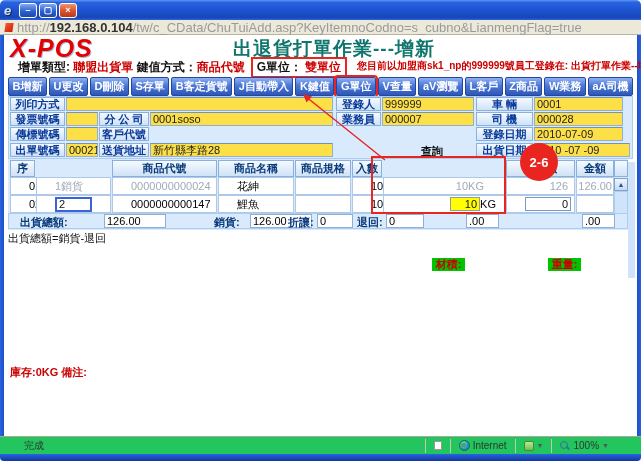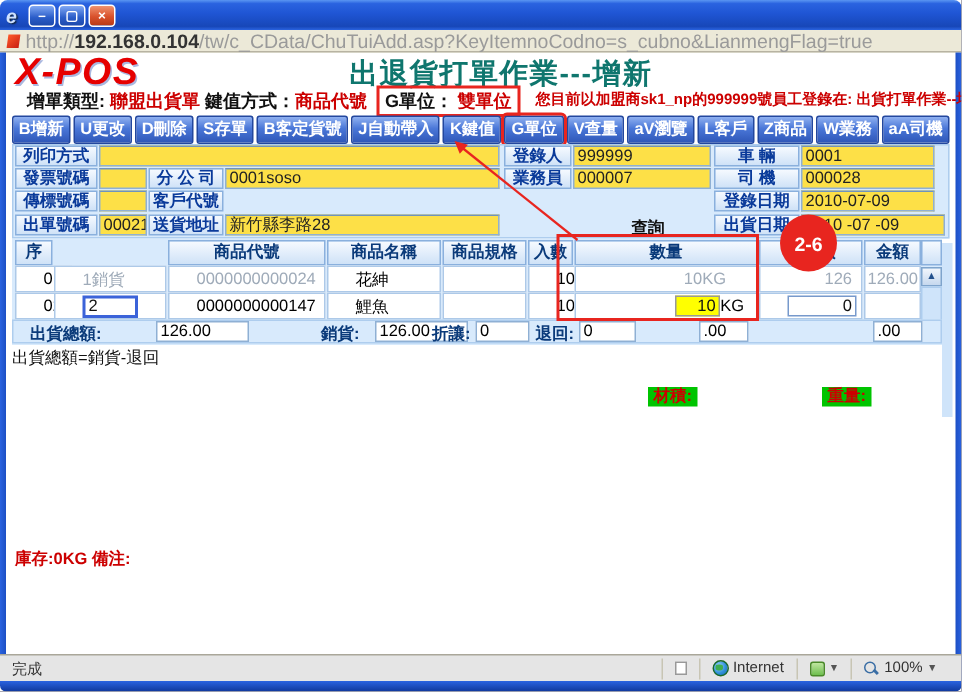--- a/index.html
+++ b/index.html
@@ -19,22 +19,22 @@
     font-size:9px; line-height:13px; text-align:center; font-weight:bold;
     background:linear-gradient(180deg,#7fa8f4,#2a5cc8 60%,#1e4aac); }
   .win-btn.close { background:linear-gradient(180deg,#f0926e,#d9512c 55%,#b83a16); }
   .addressbar { position:absolute; left:0; top:20px; width:641px; height:15px; background:#ece9d8;
     border-bottom:1px solid #b7b3a2; display:flex; align-items:center; padding:0 5px; gap:4px; }
   .page-icon { width:8px; height:9px; background:linear-gradient(135deg,#ff5a2a,#c81e12); transform:skewX(-8deg); }
   .url { font-size:13px; color:#9a9a9a; white-space:nowrap; overflow:hidden; }
   .url b { color:#333; font-weight:bold; }
   .border-left  { position:absolute; left:0; top:35px; width:4px; height:419px; background:linear-gradient(90deg,#2a63e0,#1c4fc4); }
   .border-right { position:absolute; right:0; top:35px; width:4px; height:419px; background:linear-gradient(90deg,#1c4fc4,#2a63e0); }
-  .statusbar { position:absolute; left:0; top:436px; width:641px; height:18px; background:#e5e5e5;
-    border-top:1px solid #aaa79a; display:flex; align-items:center; font-size:10px; color:#333; padding:0 8px; }
+  .statusbar { position:absolute; left:0; top:436px; width:641px; height:18px; background:#22c55e;
+    border-top:1px solid #aaa79a; display:flex; align-items:center; font-size:10px; color:#333; padding:0 24px; }
   .status-left { flex:1; }
   .status-seg { display:flex; align-items:center; gap:3px; border-left:1px solid #c8c5b4; padding:0 8px; height:14px; }
   .bottom-edge { position:absolute; left:0; top:454px; width:641px; height:7px;
     background:linear-gradient(180deg,#2a63e0,#10389c); border-radius:0 0 4px 4px; }
   .globe-icon { width:11px; height:11px; border-radius:50%; border:1px solid #1a6a2a;
     background:radial-gradient(circle at 35% 35%, #9fd6ff 0%, #2f8fd9 55%, #1d6fb0 100%); }
   .globe-icon::after { content:""; display:block; width:5px; height:4px; margin:2px 0 0 1px; background:#3fae4f; border-radius:40%; }
   .check-icon { width:10px; height:10px; border-radius:2px; background:linear-gradient(180deg,#bfe6a0,#6fbf4f); border:1px solid #4a8a2a; }
   .zoom-icon { position:relative; width:10px; height:10px; }
   .zoom-icon::before { content:""; position:absolute; left:0; top:0; width:6px; height:6px; border:1.5px solid #3a6ea5; border-radius:50%; }
@@ -181,21 +181,20 @@
   <div class="fld" style="left:534px;top:143px;width:96px;">2010 -07 -09</div>
 
   <div class="tbl-bg"></div>
   <div class="right-strip"></div>
 
   <div class="th" style="left:10px;top:160px;width:25px;">序</div>
   <div class="th" style="left:112px;top:160px;width:105px;">商品代號</div>
   <div class="th" style="left:218px;top:160px;width:76px;">商品名稱</div>
   <div class="th" style="left:295px;top:160px;width:56px;">商品規格</div>
   <div class="th" style="left:352px;top:160px;width:30px;">入數</div>
-  <div class="th" style="left:383px;top:160px;width:122px;">數量</div>
   <div class="th" style="left:506px;top:160px;width:69px;">銷箱價</div>
   <div class="th" style="left:576px;top:160px;width:38px;">金額</div>
   <div class="th" style="left:614px;top:160px;width:14px;"></div>
 
   <div class="td" style="left:10px;top:177px;width:25px;">01</div>
   <div class="td gray" style="left:36px;top:177px;width:75px;">1銷貨</div>
   <div class="td gray" style="left:112px;top:177px;width:105px;">0000000000024</div>
   <div class="td" style="left:218px;top:177px;width:76px;">花紳</div>
   <div class="td" style="left:295px;top:177px;width:56px;"></div>
   <div class="td" style="left:352px;top:177px;width:30px;">10</div>

